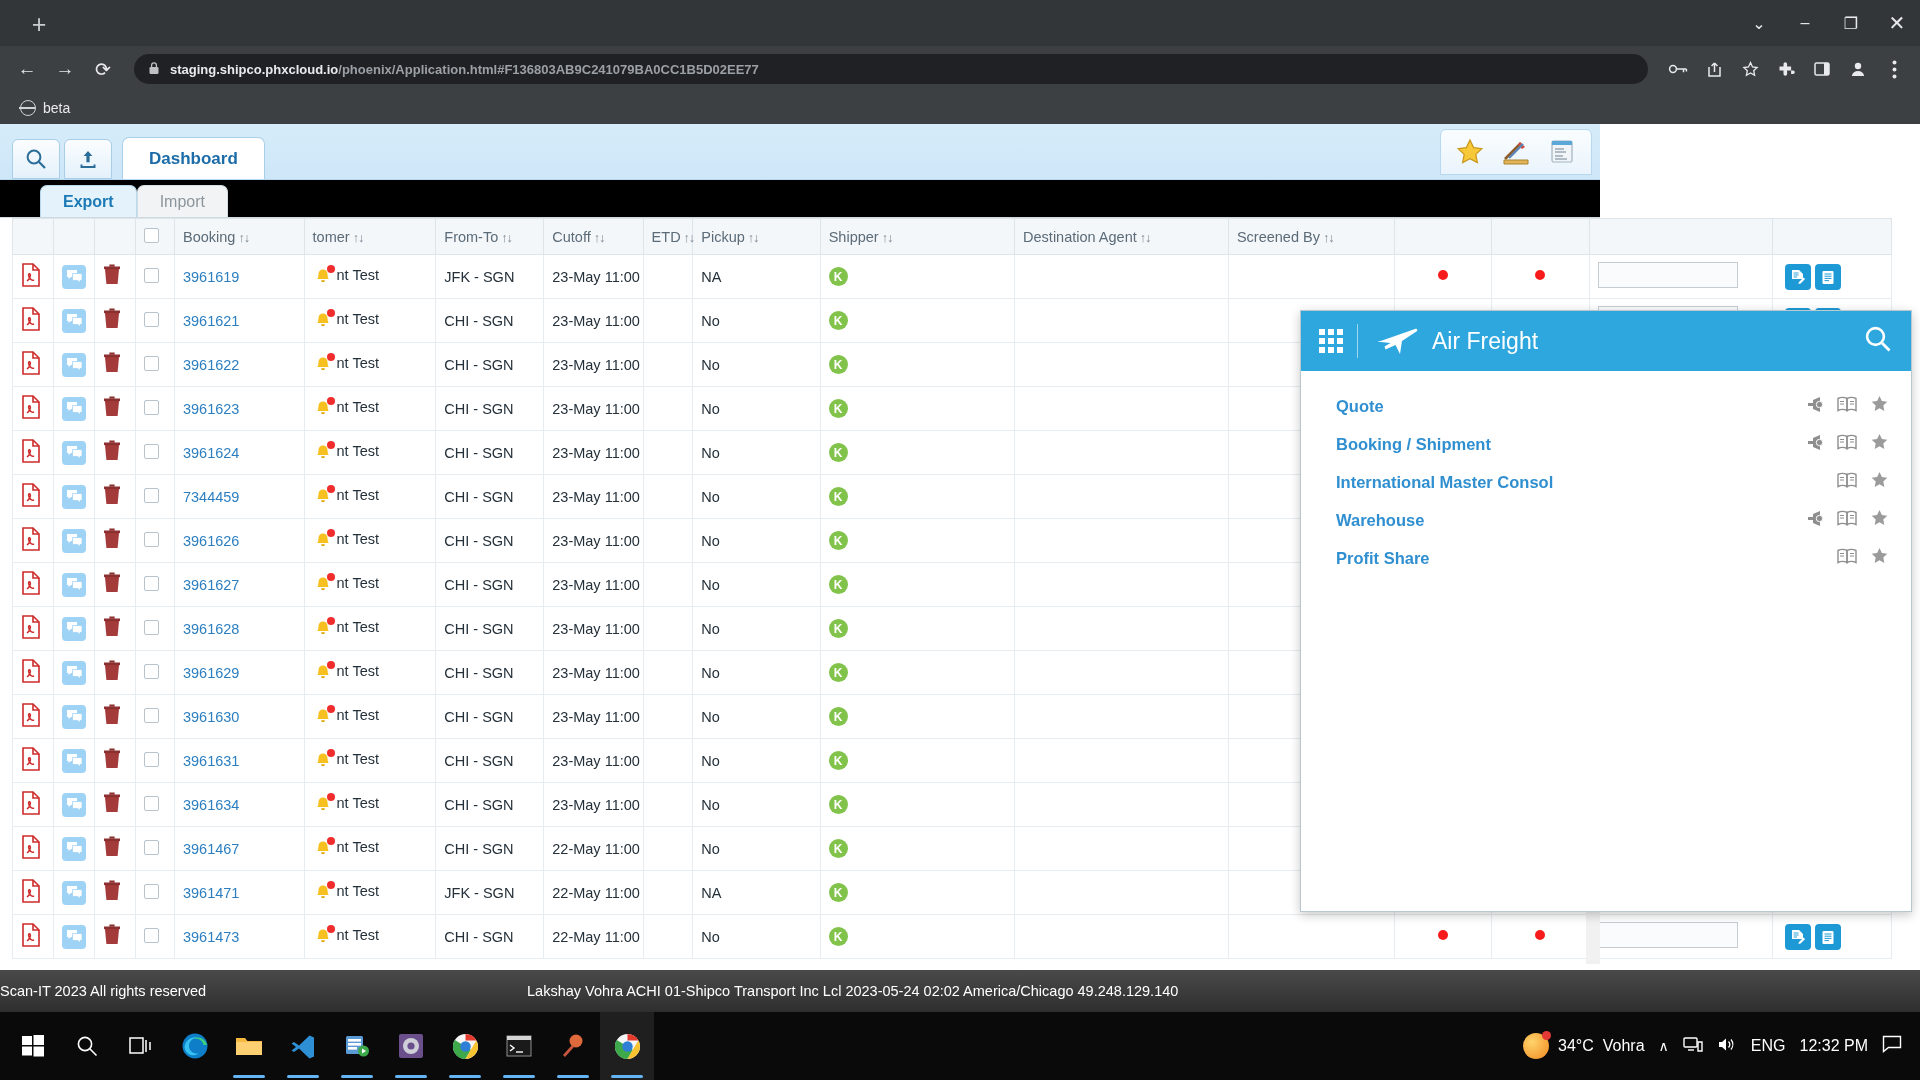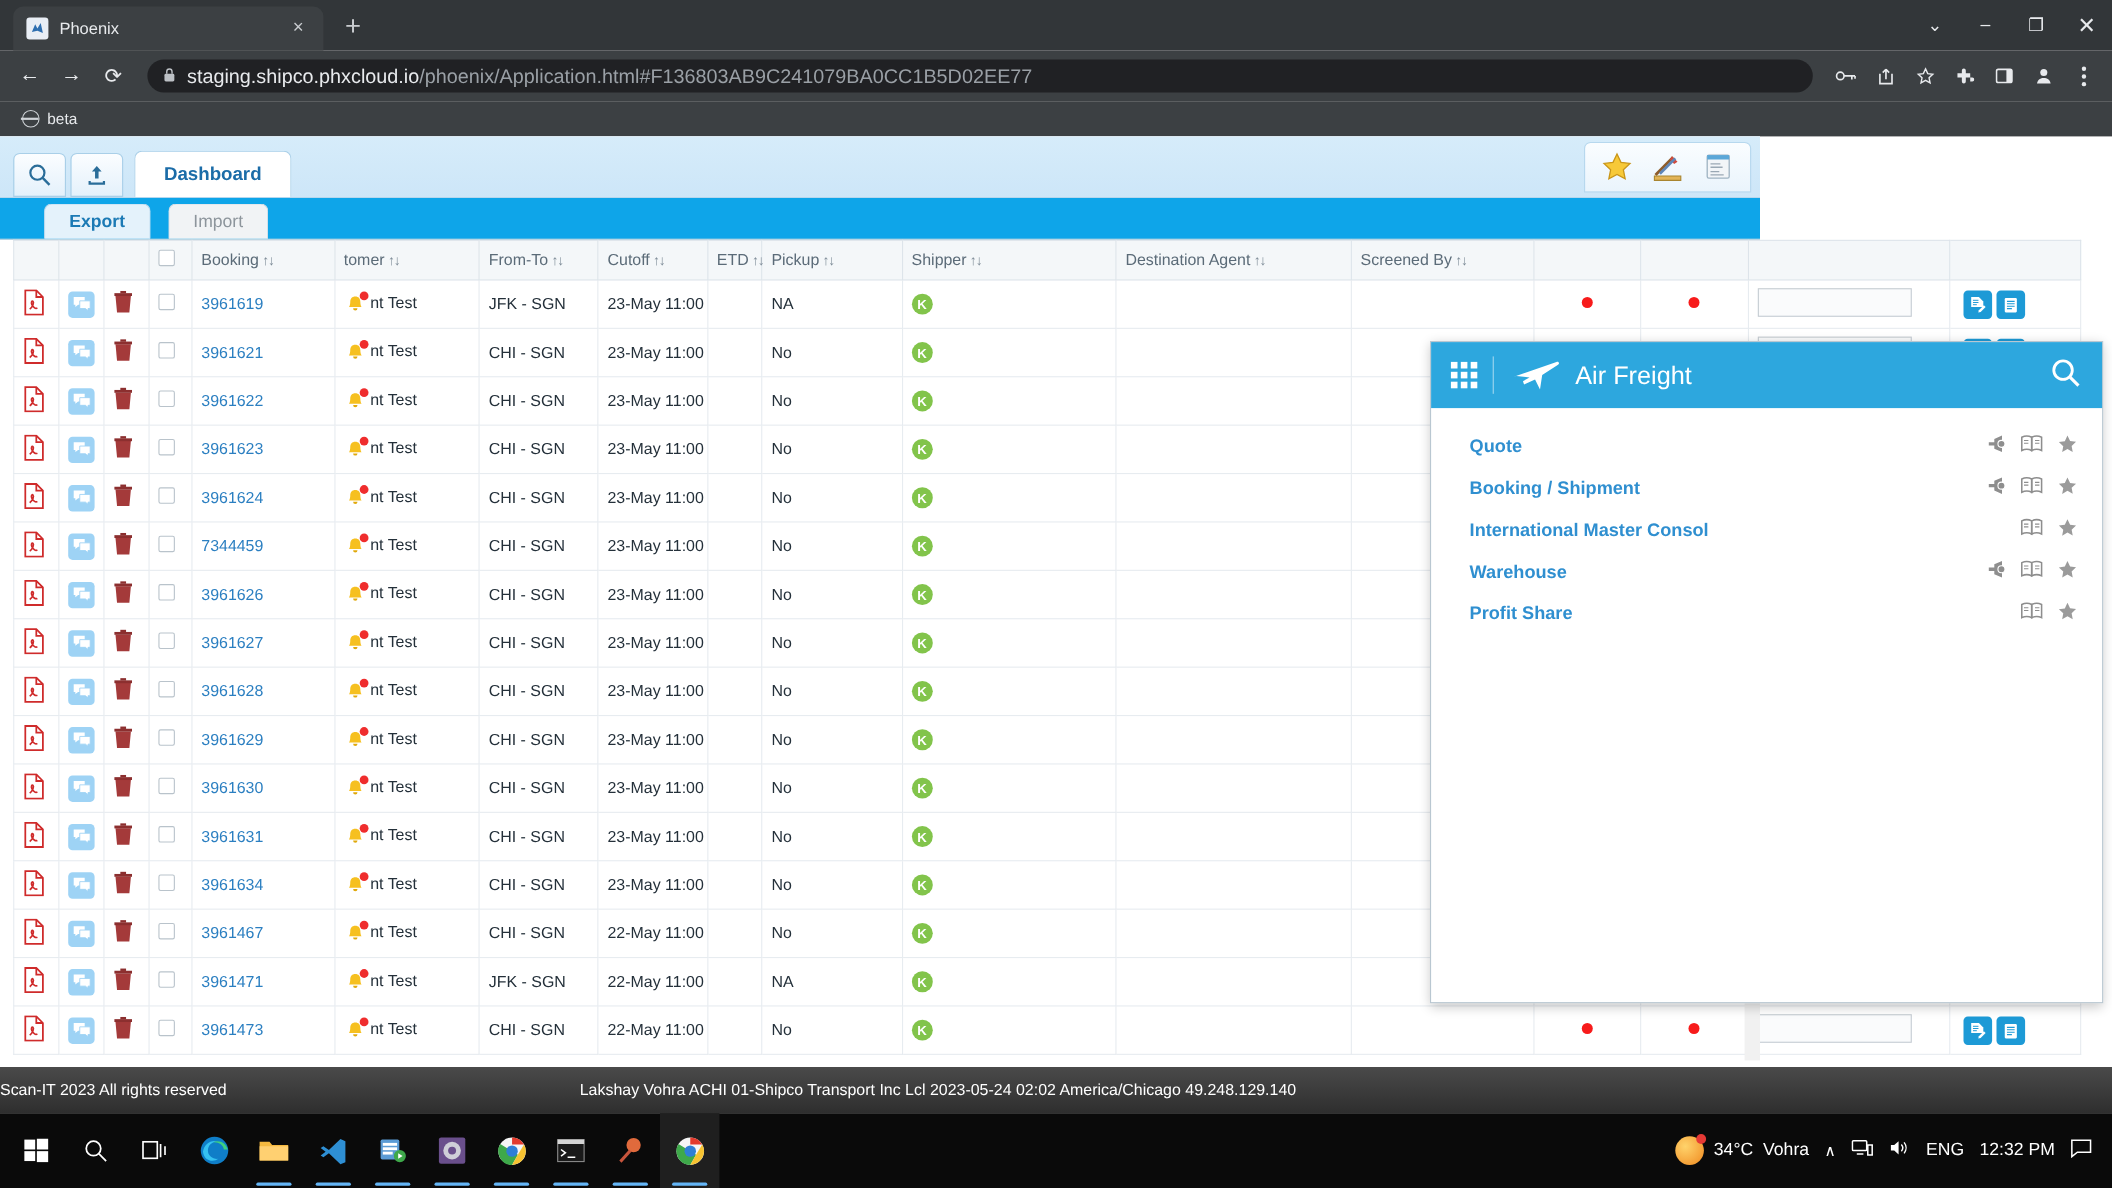--- a/index.html
+++ b/index.html
@@ -39,21 +39,21 @@
   .chrome-toolbar {
     height:46px; background:#3c4043; display:flex; align-items:center; padding:0 10px; gap:4px;
   }
   .navbtn { width:34px; height:34px; border-radius:50%; display:flex; align-items:center;
     justify-content:center; color:#e8eaed; font-size:19px; }
   .omnibox {
     flex:1; height:30px; background:#202124; border-radius:16px; display:flex; align-items:center;
     margin:0 10px; padding:0 14px; gap:10px;
   }
   .omnibox .lock { color:#bdc1c6; font-size:12px; }
-  .omnibox .urltext { font-size:18px; color:#e8eaed; white-space:nowrap; overflow:hidden; }
+  .omnibox .urltext { font-size:13px; color:#e8eaed; white-space:nowrap; overflow:hidden;font-weight:bold; }
   .omnibox .urltext .dim { color:#9aa0a6; }
   .tbicon { width:32px; height:32px; display:flex; align-items:center; justify-content:center;
     color:#e8eaed; font-size:16px; }
 
   .bookmarks {
     height:32px; background:#3c4043; display:flex; align-items:center; padding:0 14px; gap:8px;
   }
   .bmk { display:flex; align-items:center; gap:7px; color:#e8eaed; font-size:14px; padding:3px 6px; }
   .bmk .globe { width:16px; height:16px; border-radius:50%; border:1.6px solid #cfd3d7; position:relative; }
   .bmk .globe::before { content:""; position:absolute; left:-1.6px; top:6px; width:16px; height:1.6px; background:#cfd3d7; }
@@ -78,22 +78,22 @@
     color:#1b6ca8; font-weight:bold; font-size:17px; margin-left:6px;
   }
   .top-right-icons {
     position:absolute; right:8px; bottom:4px; display:flex; align-items:center; gap:4px;
     background:linear-gradient(#fafdff,#eaf4fc); border:1px solid #b7d8ee;
     border-radius:6px 6px 0 0; padding:4px 8px;
   }
   .tri { width:42px; height:36px; display:flex; align-items:center; justify-content:center; }
 
   .subtabs {
-    height:38px; background:#0ea5e9; border-bottom:1px solid #cfd9e0;
-    display:flex; align-items:flex-end; padding-left:40px; gap:16px;
+    height:38px; background:#000000; border-bottom:1px solid #cfd9e0;
+    display:flex; align-items:flex-end; padding-left:40px; gap:0;
   }
   .subtab {
     height:32px; padding:0 22px; display:flex; align-items:center; font-size:16px;
     border-radius:7px 7px 0 0; border:1px solid #d4dde4; border-bottom:none; background:#f1f3f5;
     color:#8d959c;
   }
   .subtab.active { background:#e4f2fb; color:#1b7ab5; font-weight:bold; border-color:#b9d9ee; }
 
   .ctbanner {
     margin:6px 12px 0 12px; height:28px; background:#29a4dd; color:#fff;
@@ -173,29 +173,20 @@
   .sun { width:26px; height:26px; border-radius:50%;
      background:radial-gradient(circle at 35% 35%, #ffd36b, #f08a20); position:relative; }
   .sun .badge { position:absolute; right:-2px; top:-2px; width:9px; height:9px; background:#e53935; border-radius:50%; }
 </style>
 </head>
 <body>
 
 <div class="browser">
 
   <div class="chrome-tabstrip">
-    <div class="chrome-tab">
-      <span class="favicon">
-        <svg width="16" height="16" viewBox="0 0 16 16">
-            <path d="M3 11 L6 4 L8 8 L11 3 L13 12 L8 10 Z" fill="#2f6fb0"></path>
-          </svg>
-      </span>
-      <span class="tabtitle">Phoenix</span>
-      <span class="tabclose">×</span>
-    </div>
     <div class="newtab">+</div>
     <div class="winctl">
       <div>⌄</div>
       <div>–</div>
       <div>❐</div>
       <div class="close">✕</div>
     </div>
   </div>
 
   <div class="chrome-toolbar">

